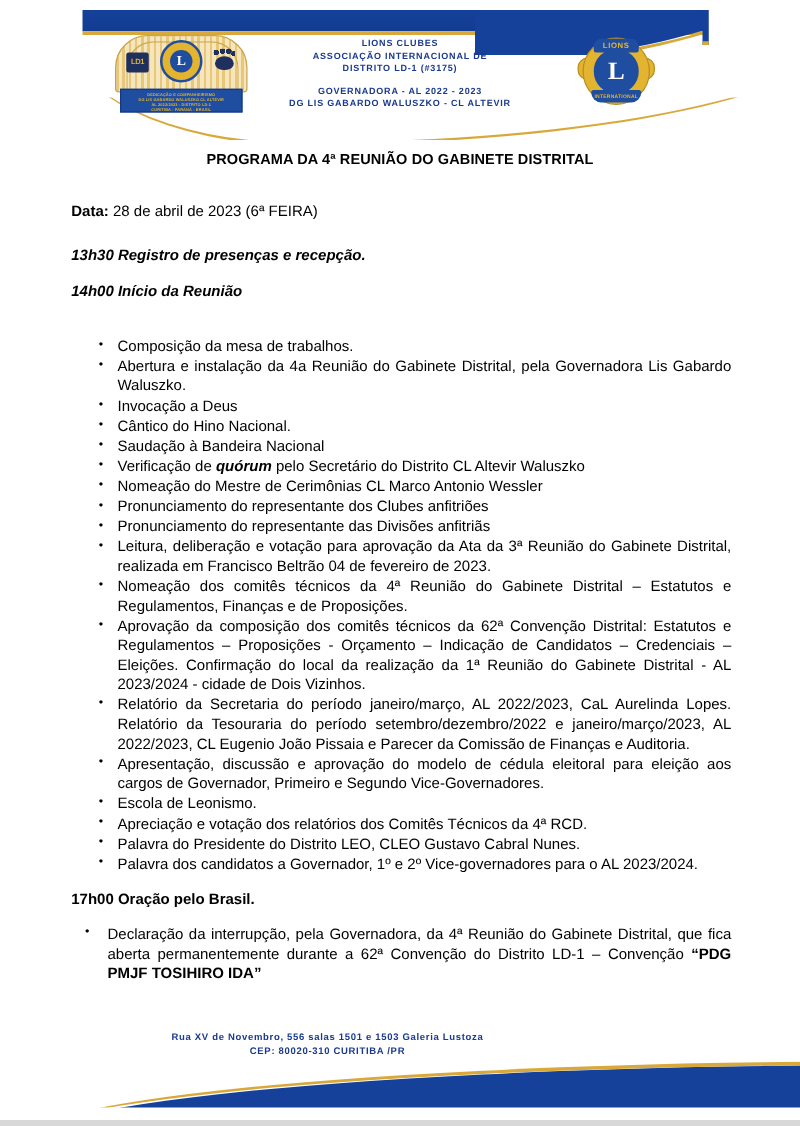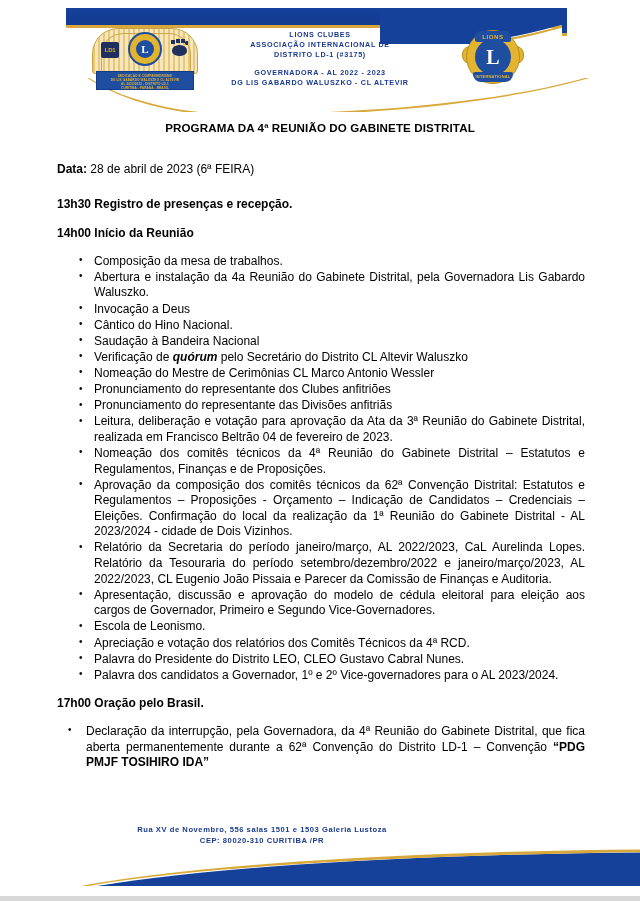--- a/index.html
+++ b/index.html
@@ -339,22 +339,23 @@
   .i { font-style: italic; font-weight: bold; }
   .label-line { font-weight: bold; }
   .label-line .reg { font-weight: normal; }
   .addr-line {
     padding-left: 49px;
     font-weight: normal;
   }
   .time-head {
     font-weight: bold;
     margin: 0 0 14px 0;
-  }
-  .time-head.tight { margin-bottom: 12px; }
+    font-style: italic;
+  }
+  .time-head.tight { margin-bottom: 28px; }
 
   ul.agenda {
     list-style: none;
     margin: 0 0 0 0;
     padding: 0;
   }
   ul.agenda > li {
     position: relative;
     padding-left: 37px;
     margin: 0 0 0.5px 0;

